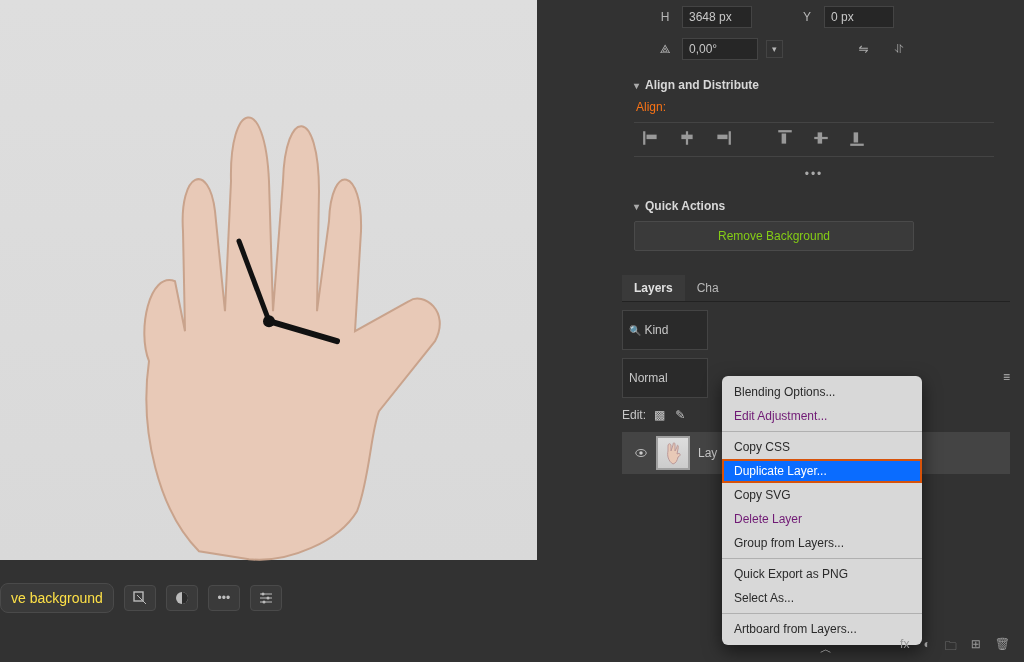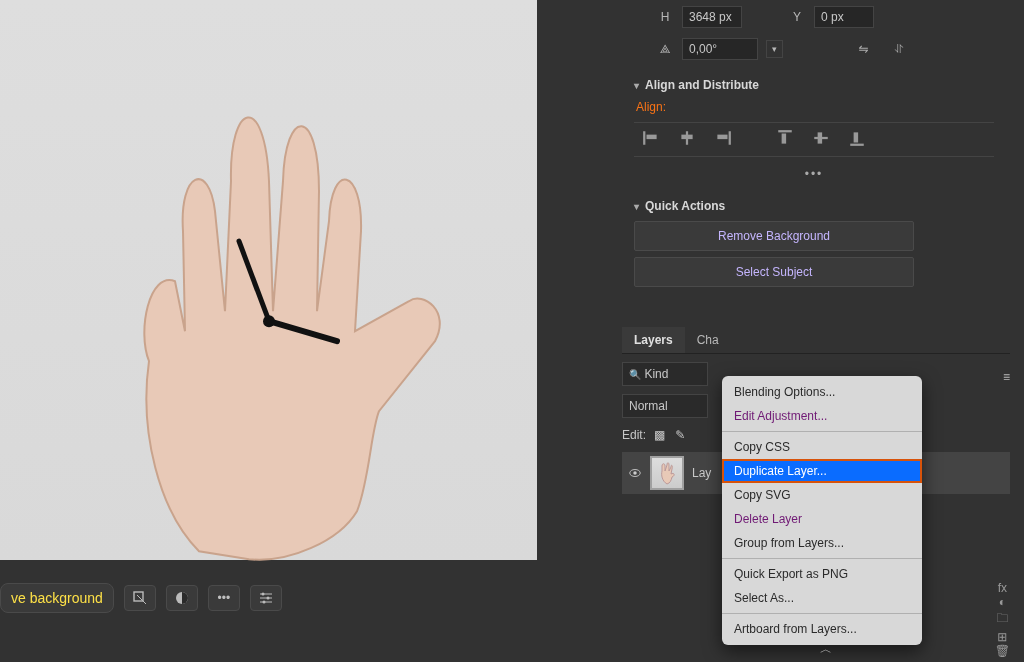--- a/index.html
+++ b/index.html
@@ -79,21 +79,21 @@
     gap: 8px;
     margin: 4px 0;
     color: #b8b8b8;
   }
   .prop-label { width: 18px; text-align: center; }
   .prop-input {
     background: #262626;
     border: 1px solid #444;
     color: #c8c8c8;
     padding: 3px 6px;
-    width: 60px;
+    width: 70px;
     font-size: 12px;
   }
   .section-header {
     display: flex;
     align-items: center;
     gap: 6px;
     font-weight: bold;
     color: #d8d8d8;
     margin: 18px 0 8px 0;
   }
@@ -107,30 +107,30 @@
     padding: 6px 8px;
   }
   .align-icon { width: 18px; height: 18px; fill: #999; }
   .dots { text-align: center; color: #aaa; margin: 10px 0; letter-spacing: 2px; }
   .qa-btn {
     display: block;
     width: 280px;
     text-align: center;
     background: #3a3a3a;
     border: 1px solid #4a4a4a;
-    color: #c4b5fd;
+    color: #84cc16;
     padding: 7px 0;
     margin: 6px 0;
     border-radius: 2px;
     font-size: 12px;
   }
   .tabs {
     display: flex;
     border-bottom: 1px solid #222;
-    margin-top: 40px;
+    margin-top: 24px;
     font-size: 12px;
   }
   .tab {
     padding: 6px 12px;
     color: #b8b8b8;
   }
   .tab.active {
     background: #3a3a3a;
     color: #e0e0e0;
     font-weight: bold;
@@ -143,30 +143,30 @@
   }
   .kind-row, .blend-row, .lock-row {
     display: flex;
     align-items: center;
     gap: 6px;
     margin: 8px 0;
   }
   .kind-input {
     background: #2a2a2a;
     border: 1px solid #444;
-    padding: 4px 6px;
+    padding: 12px 6px;
     width: 86px;
     color: #c8c8c8;
     font-size: 12px;
   }
   .layer-row {
     display: flex;
     align-items: center;
     gap: 8px;
-    padding: 4px 0;
+    padding: 4px 6px;
     background: #444;
     margin-top: 4px;
   }
   .eye-icon { width: 14px; height: 14px; margin-left: 6px; }
   .thumb {
     width: 34px;
     height: 34px;
     border: 2px solid #a0a0a0;
     background: linear-gradient(#ddd, #ccc);
     display: flex;
@@ -199,23 +199,22 @@
   .menu-sep {
     height: 1px;
     background: #b0b0b0;
     margin: 3px 0;
   }
   .layer-toolbar {
     position: absolute;
     bottom: 4px;
     right: 14px;
     display: flex;
-    align-items: center;
+    gap: 14px;
     color: #999;
-    flex-direction: column;
   }
   .chevup {
     position: absolute;
     bottom: 4px;
     left: 820px;
     color: #bbb;
   }
 </style>
 </head>
 <body>
@@ -318,21 +317,20 @@
             <rect x="5" y="3" width="4" height="9"></rect>
           </svg></span>
     </div>
     <div class="dots">•••</div>
 
     <div class="section-header">
       <span class="chev">▾</span>
       <span>Quick Actions</span>
     </div>
     <button class="qa-btn">Remove Background</button>
-    <button class="qa-btn">Select Subject</button>
   </div>
 
   <div style="padding-left:12px;">
     <div class="tabs">
       <div class="tab active">Layers</div>
       <div class="tab">Cha</div>
     </div>
     <div class="hamburger">≡</div>
 
     <div class="kind-row">

